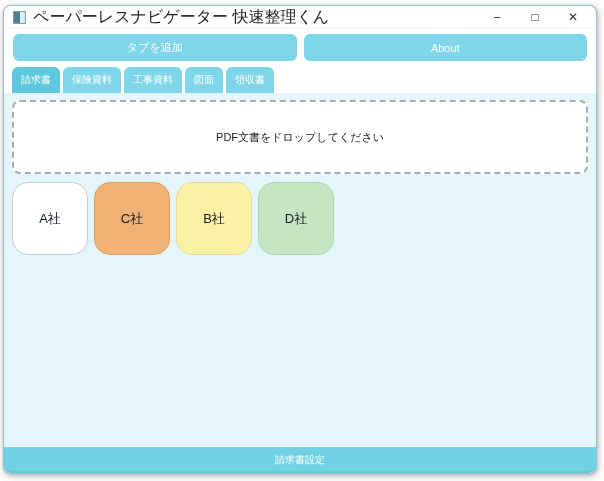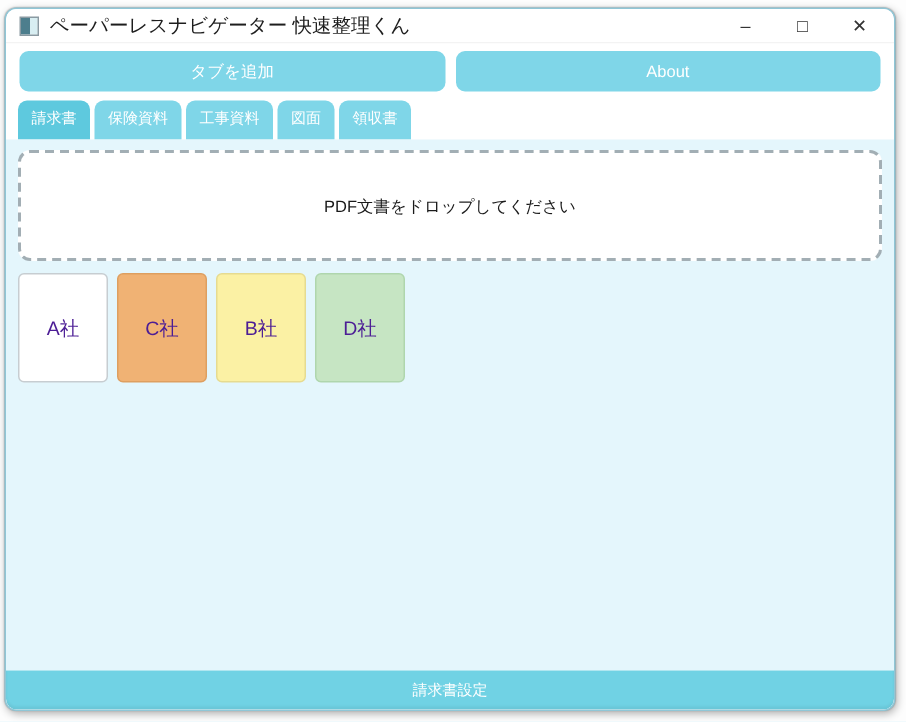--- a/index.html
+++ b/index.html
@@ -23,21 +23,21 @@
   .titlebar {
     height:23px; background:#ffffff; flex:0 0 auto;
     display:flex; align-items:center; padding:0 0 0 9px;
     border-bottom:1px solid #f3f3f3;
   }
   .app-icon {
     width:13px; height:13px; margin-right:7px;
     border:1px solid #8a9aa2;
     background:linear-gradient(90deg,#4d7e8d 0 54%, #d8eef2 54%);
   }
-  .title-text { font-size:13px; color:#1d1d1d; letter-spacing:0; }
+  .title-text { font-size:16px; color:#1d1d1d; letter-spacing:0; }
   .titlebar-spacer { flex:1; }
   .win-ctrl {
     width:38px; height:23px; display:flex; align-items:center; justify-content:center;
     font-size:12px; color:#333; cursor:default; font-weight:400;
   }
   .win-ctrl.close { margin-right:4px; }
   
   .toolbar {
     flex:0 0 auto; background:#ffffff;
     display:flex; gap:7px; padding:5px 9px 4px 9px;
@@ -68,24 +68,24 @@
   }
   .dropzone {
     height:74px; flex:0 0 auto;
     background:#ffffff;
     border:2px dashed #a2aeb4; border-radius:8px;
     display:flex; align-items:center; justify-content:center;
     font-size:11px; color:#1a1a1a;text-align:center;
   }
   .tiles { display:flex; gap:6px; margin-top:8px; }
   .tile {
-    width:60px; height:73px;
-    border:1px solid #c7cdd1; border-radius:4px;
+    width:76px; height:73px;
+    border:1px solid #c7cdd1; border-radius:16px;
     display:flex; align-items:center; justify-content:center;
-    font-size:13px; color:#4c1d95; cursor:pointer;
+    font-size:13px; color:#0f172a; cursor:pointer;
     background:#ffffff;
   }
   
   .footer-btn {
     flex:0 0 auto; height:26px; border:none;
     background:#70d2e4; color:#ffffff; font-size:10px;
     font-family:Liberation Serif, serif; cursor:pointer;
     border-radius:0 0 7px 7px;
     box-shadow:inset 0 -2px 2px rgba(0,0,0,.06);
   }

